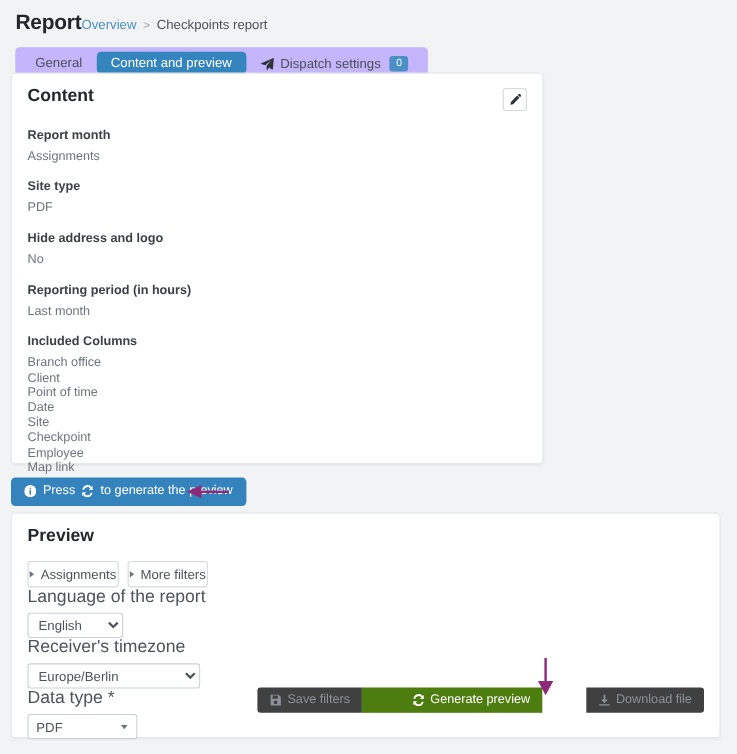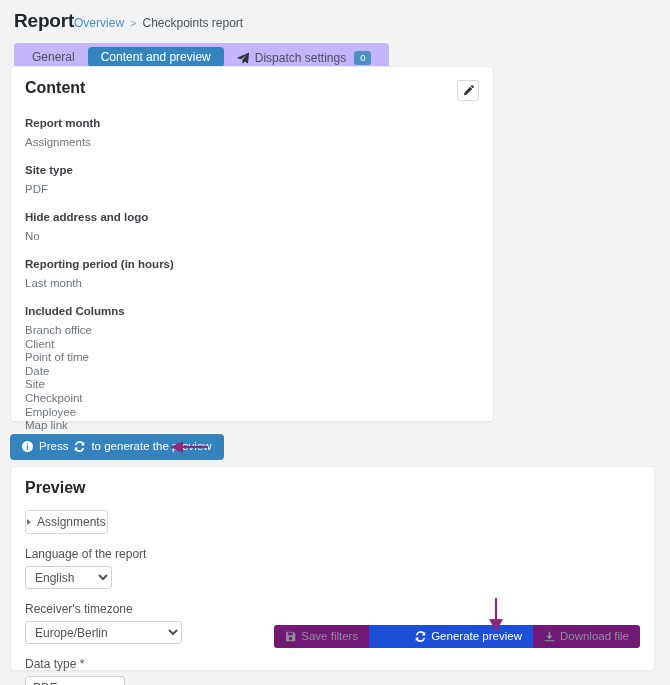--- a/index.html
+++ b/index.html
@@ -184,23 +184,22 @@
     border-bottom: 3.5px solid transparent;
   }
   .tri-down {
     width: 0; height: 0;
     border-top: 4.5px solid #6c757d;
     border-left: 3.5px solid transparent;
     border-right: 3.5px solid transparent;
   }
 
   .form-label {
-    font-size: 12px;
+    font-size: 16px;
     color: #4d5358;
-    margin-top: 13px;
   }
   select.sel {
     margin-top: 5px;
     height: 23px;
     border: 1px solid #ccd1d5;
     border-radius: 3px;
     background: #ffffff;
     font-size: 12px;
     color: #4d5358;
     padding: 0 5px;
@@ -235,22 +234,22 @@
     font-size: 11.5px;
     padding: 6px 11px;
     display: flex;
     align-items: center;
     gap: 5px;
     line-height: 1;
     cursor: pointer;
     border: none;
     font-family: "Liberation Sans", sans-serif;
   }
-  .gbtn.muted { background: #701a75; color: #8b9198; }
-  .gbtn.primary { background: #1d4ed8; color: #ffffff; padding-left: 46px; }
+  .gbtn.muted { background: #404040; color: #8b9198; margin-left: 40px; }
+  .gbtn.primary { background: #4d7c0f; color: #ffffff; padding-left: 46px; }
   .gbtn:first-child { border-radius: 3px 0 0 3px; }
   .gbtn:last-child { border-radius: 0 3px 3px 0; }
 
   
   .anno { position: absolute; pointer-events: none; }
   .anno-left { left: 168px; top: 436px; }
   .anno-down { left: 483px; top: 598px; }
 </style>
 </head>
 <body>
@@ -353,20 +352,24 @@
 </div>
 
 
 <div class="card card-preview">
   <div class="card-title">Preview</div>
 
   <div class="btn-row">
     <button class="btn-plain">
       <span class="tri-right"></span>
       <span>Assignments</span>
+    </button>
+    <button class="btn-plain">
+      <span class="tri-right"></span>
+      <span>More filters</span>
     </button>
   </div>
 
   <div class="form-label">Language of the report</div>
   <select class="sel sel-lang">
     <option>English</option>
   </select>
 
   <div class="form-label">Receiver's timezone</div>
   <select class="sel sel-tz">

